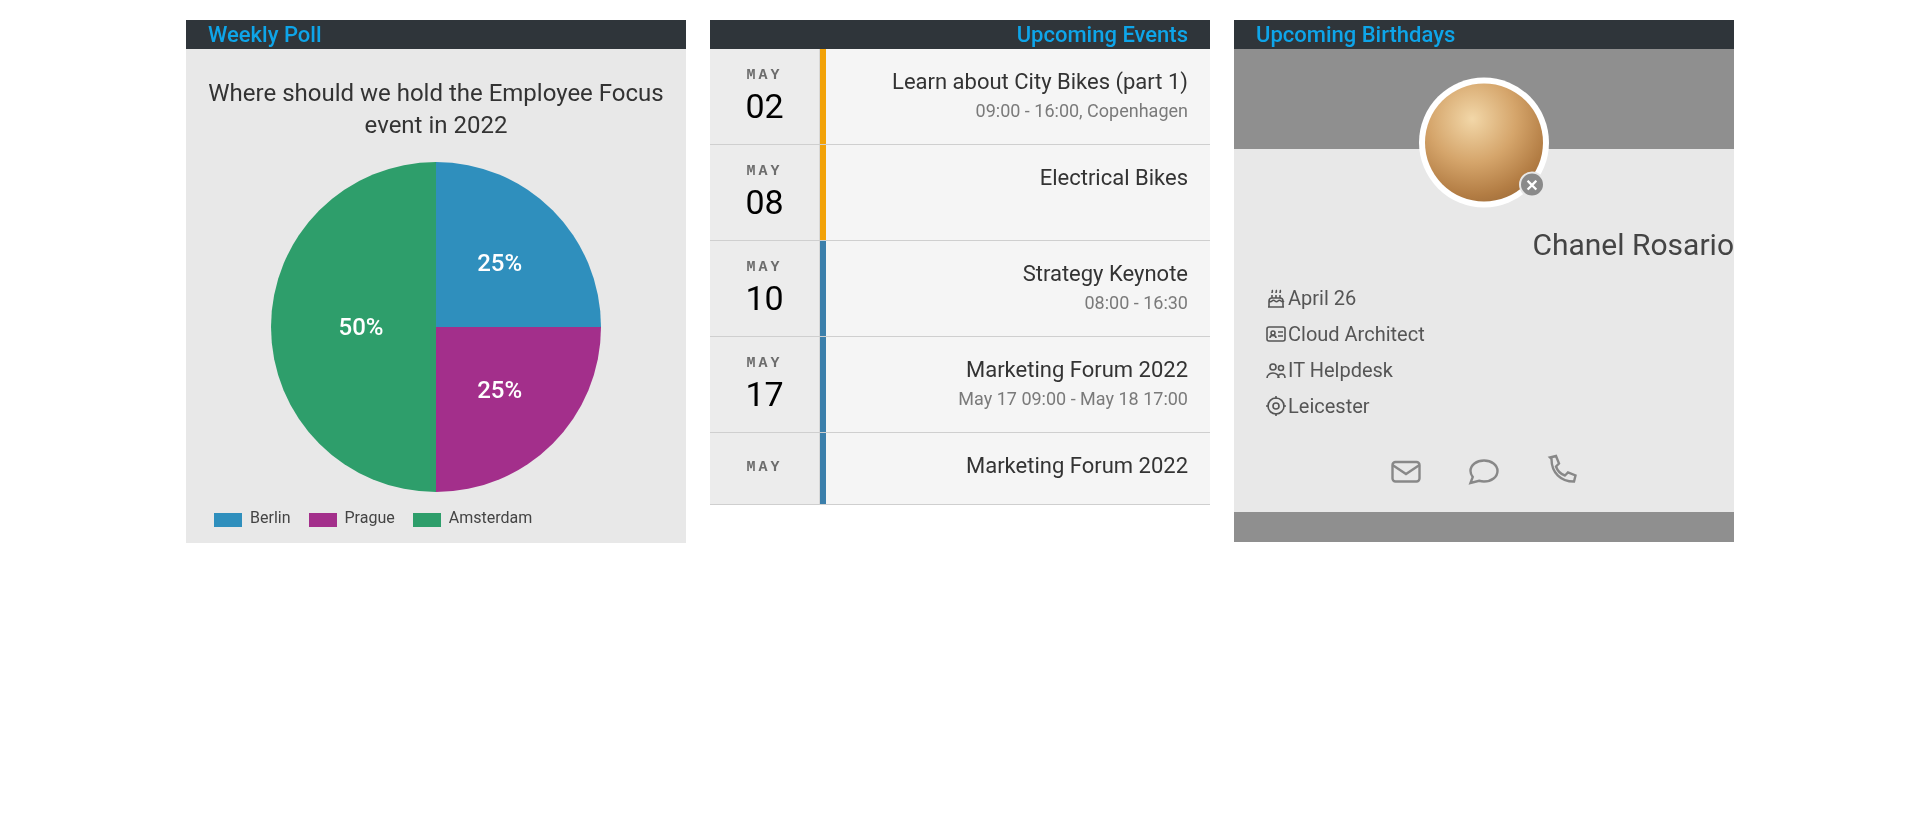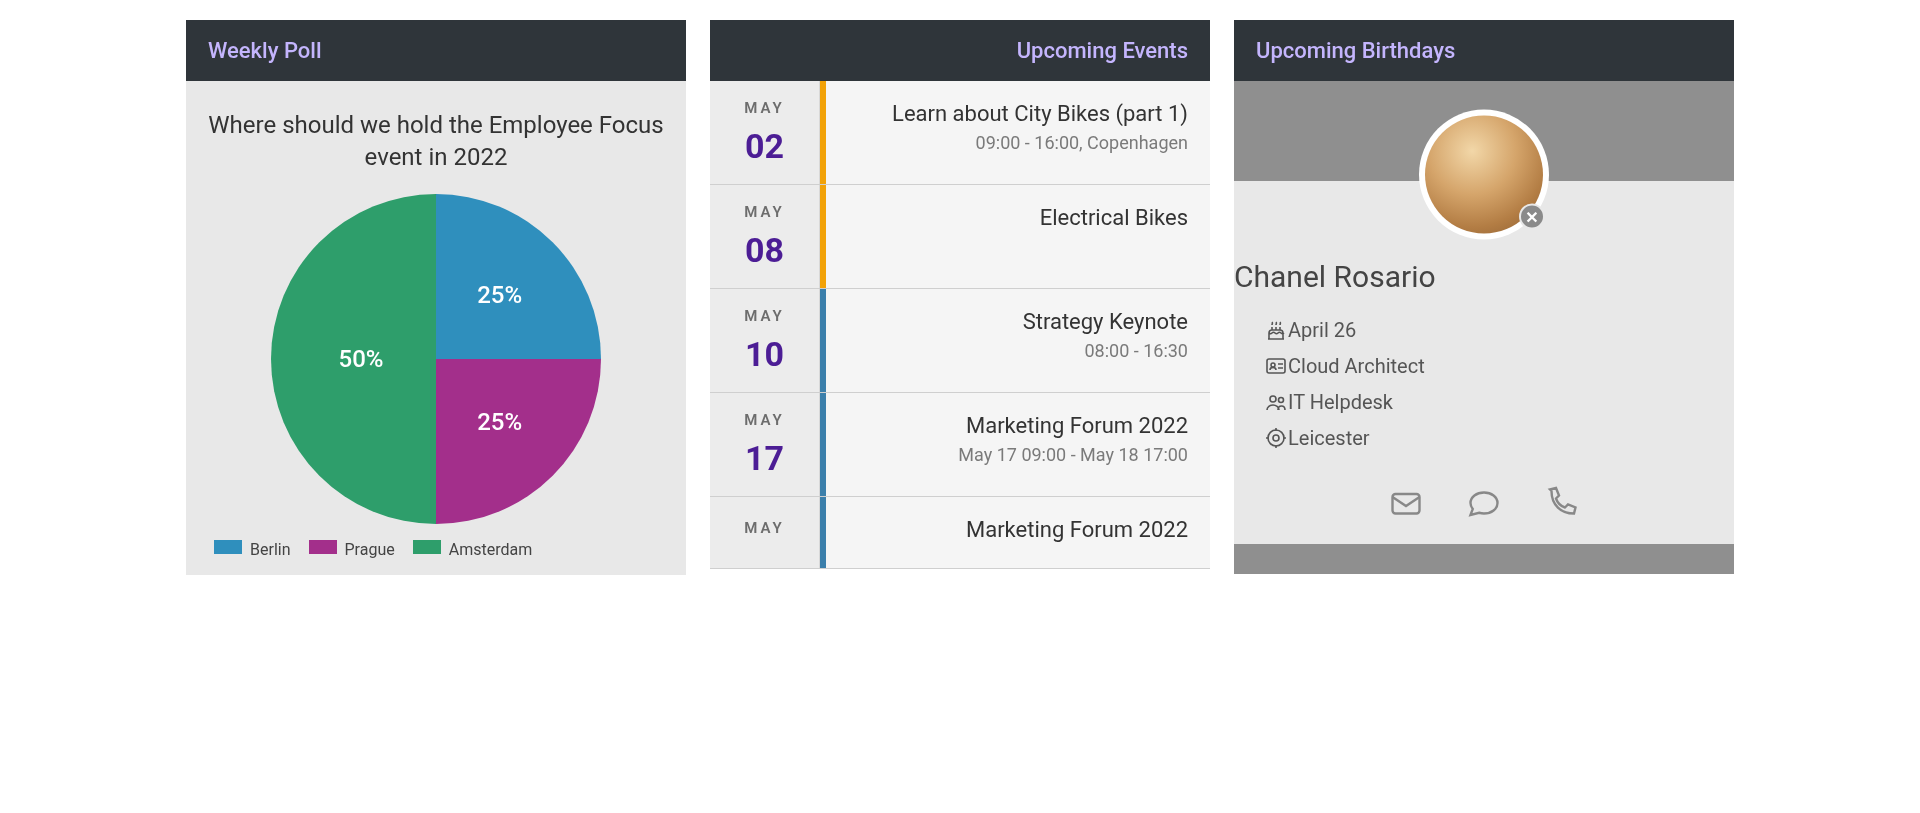--- a/index.html
+++ b/index.html
@@ -14,61 +14,61 @@
   }
   .panel {
     background: #e8e8e8;
     flex: 1;
     display: flex;
     flex-direction: column;
     overflow: hidden;
   }
   .panel-header {
     background: #2f353a;
-    color: #c4b5fd;
+    color: #0ea5e9;
     font-size: 22px;
     font-weight: 500;
-    padding: 18px 22px;
+    padding: 2px 22px;
   }
   
   .poll-body { padding: 28px 22px 16px 22px; text-align: center; }
   .poll-question {
     font-size: 24px;
     color: #333;
     line-height: 1.35;
     margin-bottom: 20px;
   }
   .pie-wrap { display: flex; justify-content: center; margin-bottom: 16px; }
   .pie {
     width: 330px; height: 330px; border-radius: 50%;
     position: relative;
   }
   .pie-label {
     position: absolute; color: #fff; font-size: 24px; font-weight: 500;
     transform: translate(-50%, -50%);
   }
   .legend { display: flex; flex-wrap: wrap; gap: 10px 18px; justify-content: flex-start; padding: 0 6px; }
-  .legend-item { display: flex; align-items: flex-start; gap: 8px; font-size: 16px; color: #444; }
+  .legend-item { display: flex; align-items: flex-end; gap: 8px; font-size: 16px; color: #444; }
   .swatch { width: 28px; height: 14px; }
   
   .events-body { display: flex; flex-direction: column; }
   .event-row {
     display: flex; align-items: stretch;
     border-bottom: 1px solid #cfcfcf;
     background: #f3f3f3;
   }
   .event-date {
     width: 110px; min-width:110px;
     background: #ececec;
     display: flex; flex-direction: column; align-items: center; justify-content: center;
     padding: 18px 8px;
     border-right: 1px solid #d8d8d8;
   }
-  .event-month { font-size: 15px; letter-spacing: 3px; color: #6d6d6d; font-weight:600; }
-  .event-day { font-size: 34px; color: #4c1d95; font-weight: 700; margin-top: 9px; }
+  .event-month { font-size: 15px; letter-spacing: 3px; color: #6d6d6d; font-weight:600;font-family:Liberation Mono, monospace; }
+  .event-day { font-size: 34px; color: #000000; font-weight: 400; margin-top: 2px; }
   .event-bar { width: 6px; }
   .event-info { padding: 20px 22px; flex: 1; background:#f5f5f5;}
   .event-title { font-size: 22px; color: #333; margin-bottom: 6px; }
   .event-meta { font-size: 18px; color: #7a7a7a; }
   
   .bday-body { display: flex; flex-direction: column; }
   .bday-hero {
     background: #8f8f8f;
     height: 100px;
     position: relative;
@@ -84,21 +84,21 @@
   }
   .avatar-x {
     position:absolute; right:4px; bottom:10px;
     width:26px; height:26px; border-radius:50%;
     background:#8a8a8a; color:#fff;
     display:flex; align-items:center; justify-content:center;
     font-size:16px; font-weight:bold;
     border:2px solid #e8e8e8;
   }
   .bday-name {
-    text-align:left; font-size: 30px; color:#444; font-weight:400;
+    text-align:right; font-size: 30px; color:#444; font-weight:400;
     margin-top: 78px; margin-bottom: 24px;
   }
   .bday-details { padding: 0 30px 20px 30px; display:flex; flex-direction:column; gap:12px; }
   .bday-row { display:flex; align-items:center; gap:0; font-size:20px; color:#555; }
   .bday-row svg { width:24px; height:24px; stroke:#555; fill:none; stroke-width:1.6; flex-shrink:0;}
   .bday-actions { display:flex; justify-content:center; gap:40px; padding: 14px 0 22px 0; }
   .bday-actions .act { width:38px; height:38px; display:flex; align-items:center; justify-content:center; cursor:pointer; }
   .bday-actions svg { width:36px; height:36px; stroke:#888; fill:none; stroke-width:1.6; }
   .bday-footer { background:#8f8f8f; height:30px; }
 </style>

